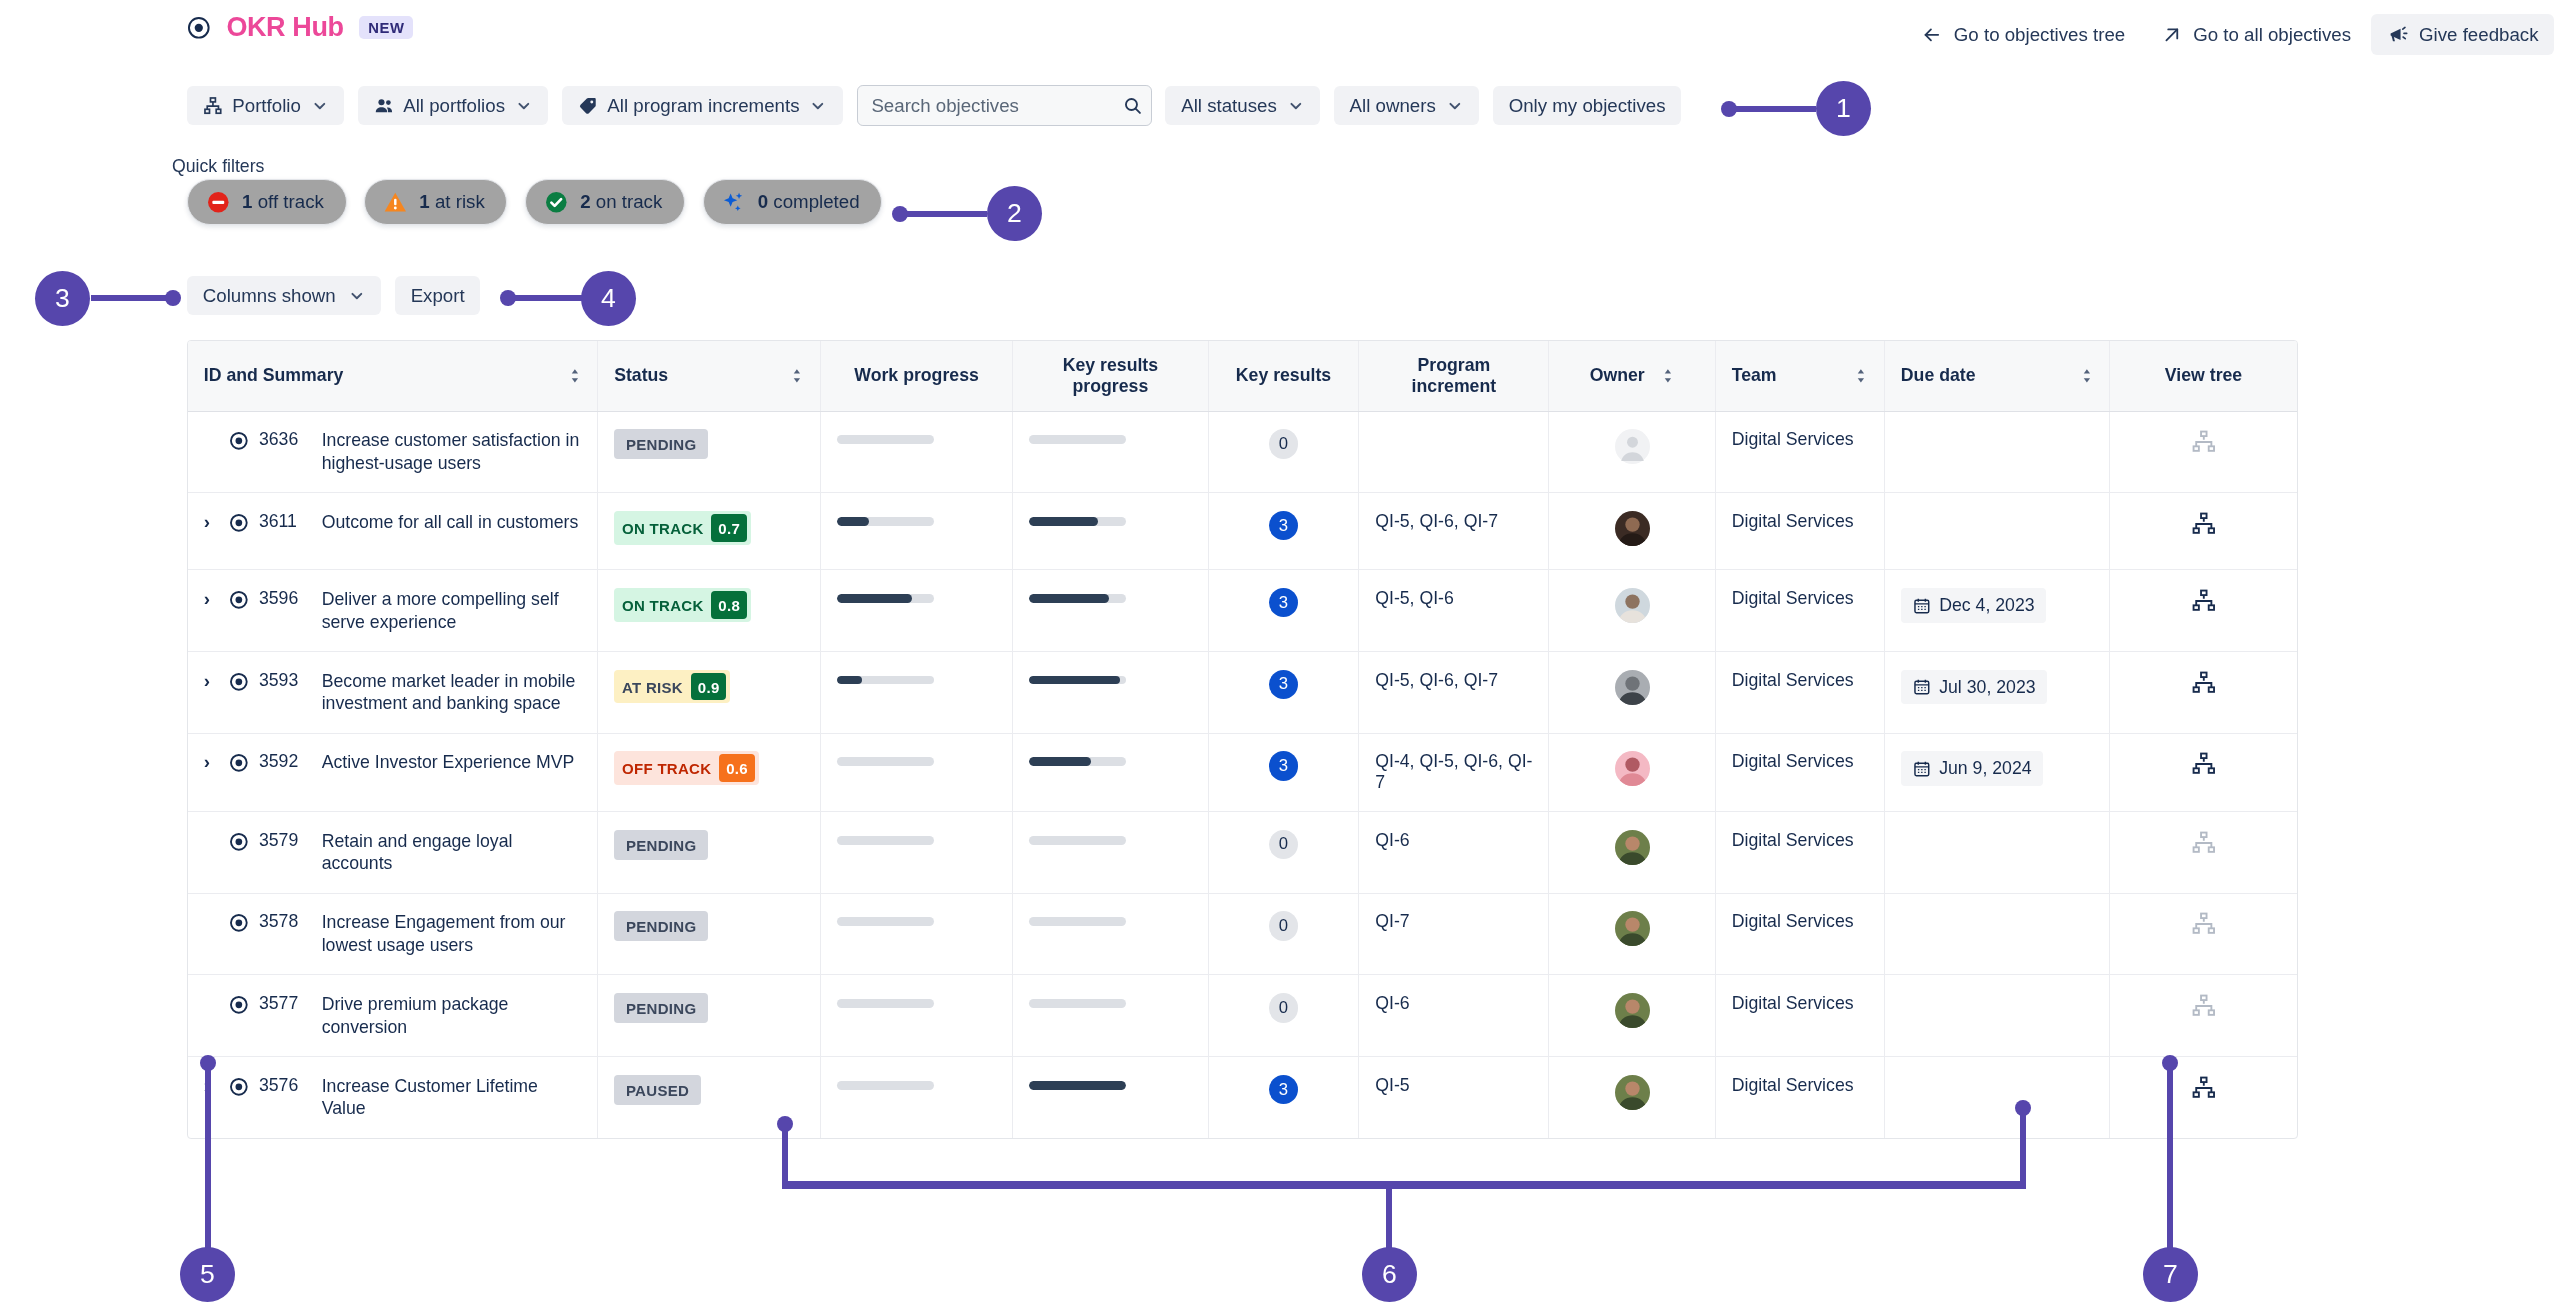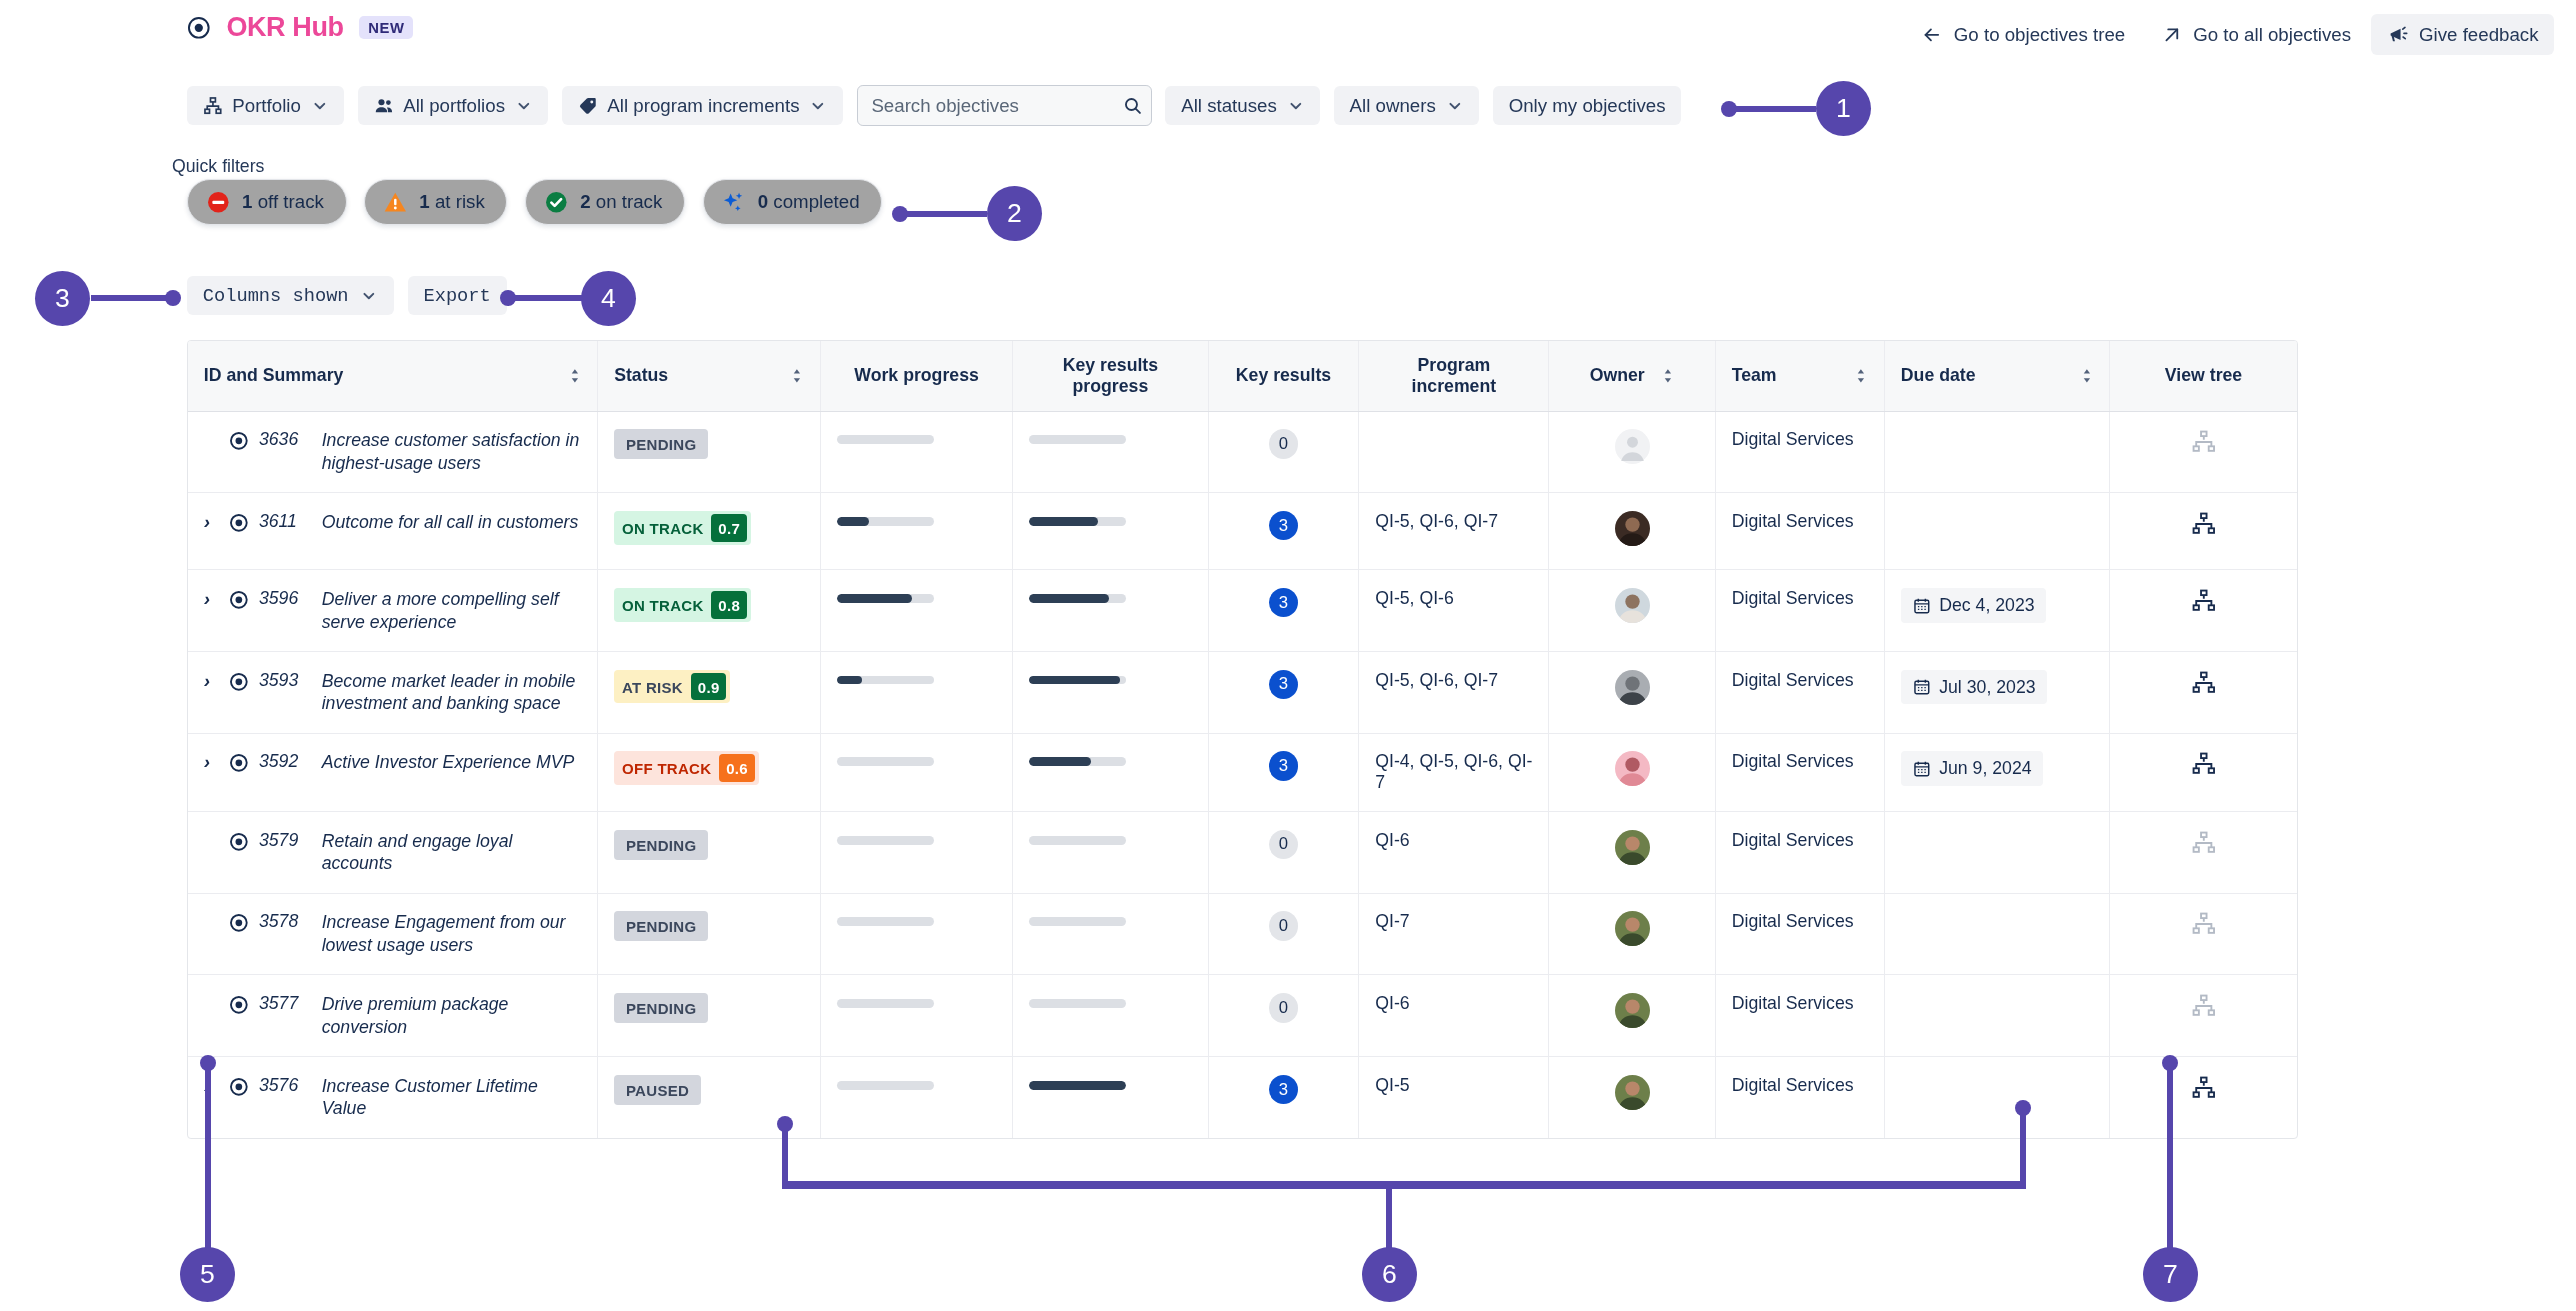--- a/index.html
+++ b/index.html
@@ -83,21 +83,21 @@
   .qf-ico { width: 24.6px; height: 24.6px; flex: 0 0 24.6px; }
 
   
   .tools-row {
     position: absolute; left: 187px; top: 276px;
     display: flex; align-items: center; gap: 13.8px;
   }
   .tool-btn {
     display: flex; align-items: center; gap: 11.8px;
     background: #f1f2f5; border: none; border-radius: 5.9px;
-    height: 39px; padding: 0 15.8px; font-size: 18.7px; color: #253858; cursor: pointer; font-family: Liberation Mono, monospace;
+    height: 39px; padding: 0 15.8px; font-size: 18.7px; color: #253858; cursor: pointer;
   }
 
   
   .table-wrap {
     position: absolute; left: 187px; top: 340px;
     width: 2111px; border: 1px solid #e4e6ea; border-radius: 3.9px;
     background: #fff; overflow: hidden;
   }
   table { border-collapse: collapse; width: 100%; table-layout: fixed; }
   thead th {
@@ -114,21 +114,21 @@
     border-bottom: 1px solid #ebecf0;
     border-right: 1px solid #ebecf0;
     font-size: 17.7px; color: #172b4d; vertical-align: top;
     padding: 17.7px 15.8px; height: 77px;
   }
   tbody td:last-child { border-right: none; }
   tbody tr:last-child td { border-bottom: none; }
   thead th { border-right: 1px solid #ebecf0; }
   thead th:last-child { border-right: none; }
 
-  .cell-id { display: flex; align-items: flex-start; gap: 9.8px; font-style: italic; }
+  .cell-id { display: flex; align-items: flex-start; gap: 9.8px; }
   .expander {
     width: 15.8px; flex: 0 0 15.8px; font-size: 18.7px; color: #172b4d;
     line-height: 21.7px; cursor: pointer; font-weight: 700;
   }
   .expander.empty { visibility: hidden; }
   .obj-ico { width: 19.7px; height: 19.7px; flex: 0 0 19.7px; margin-top: 2px; }
   .id-num { font-size: 17.7px; color: #172b4d; width: 53px; flex: 0 0 53px; }
   .summary { font-size: 17.7px; color: #172b4d; line-height: 1.28; }
 
   .lozenge {

